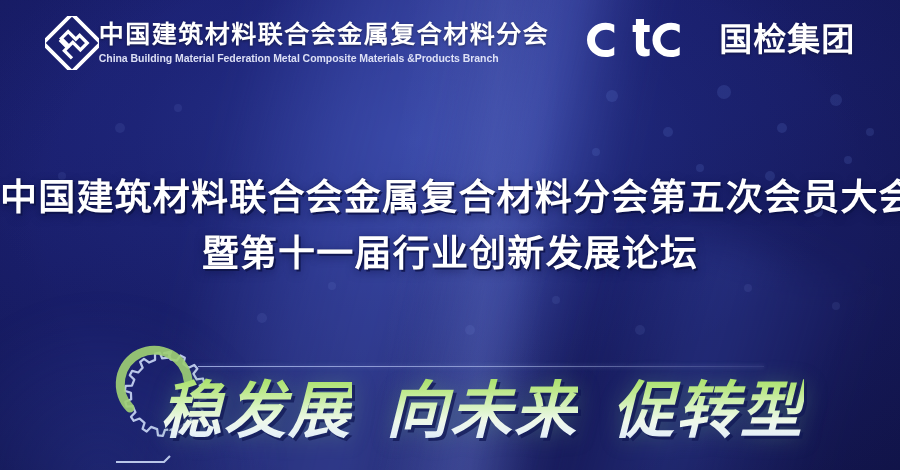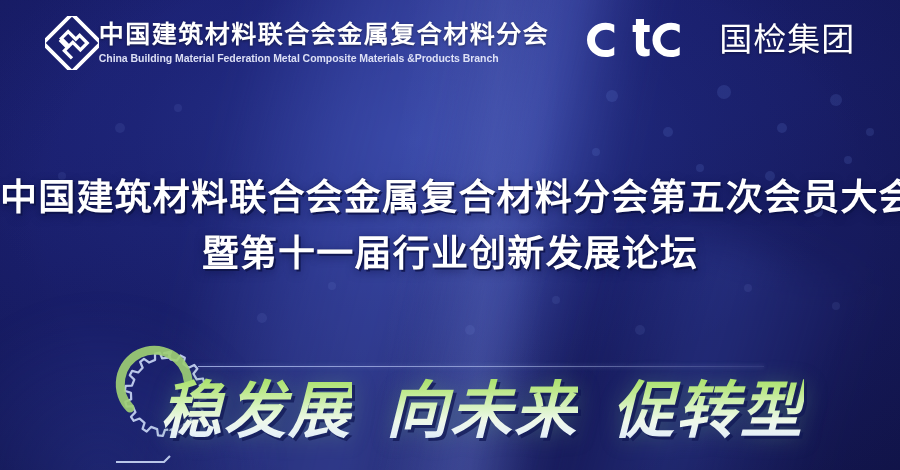--- a/index.html
+++ b/index.html
@@ -135,21 +135,21 @@
     align-items: center;
     gap: 12px;
     margin-top: 5px;
   }
   .ctc-wordmark {
     height: 40px;
     width: auto;
   }
   .ctc-cn {
     font-size: 33px;
-    font-weight: normal;
+    font-weight: bold;
     color: #ffffff;
     letter-spacing: 1px;
     white-space: nowrap;
     line-height: 1;
     text-shadow: 0 1px 3px rgba(0,0,0,0.4);
   }
 
   
   .title-block {
     position: absolute;

